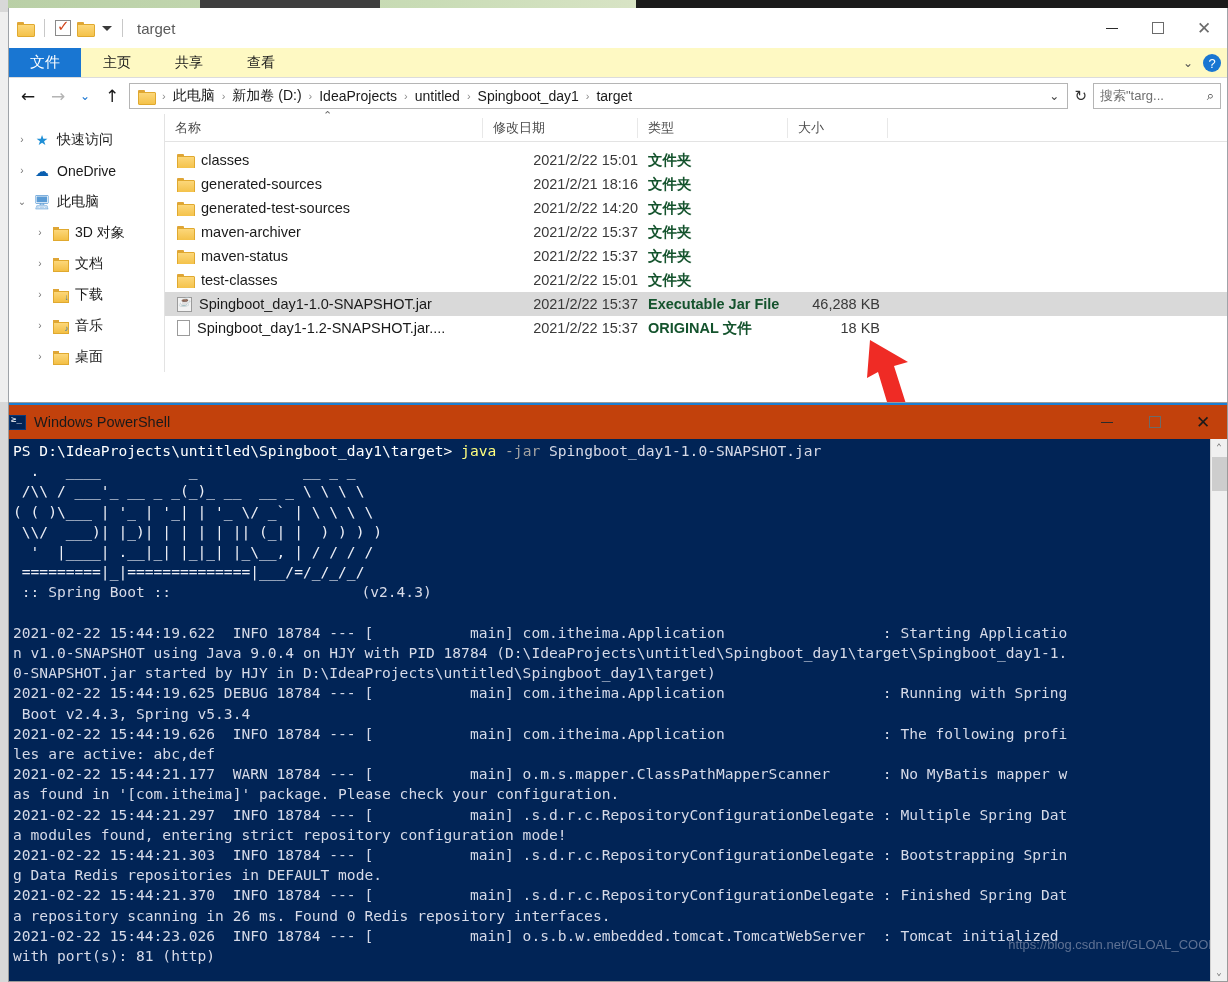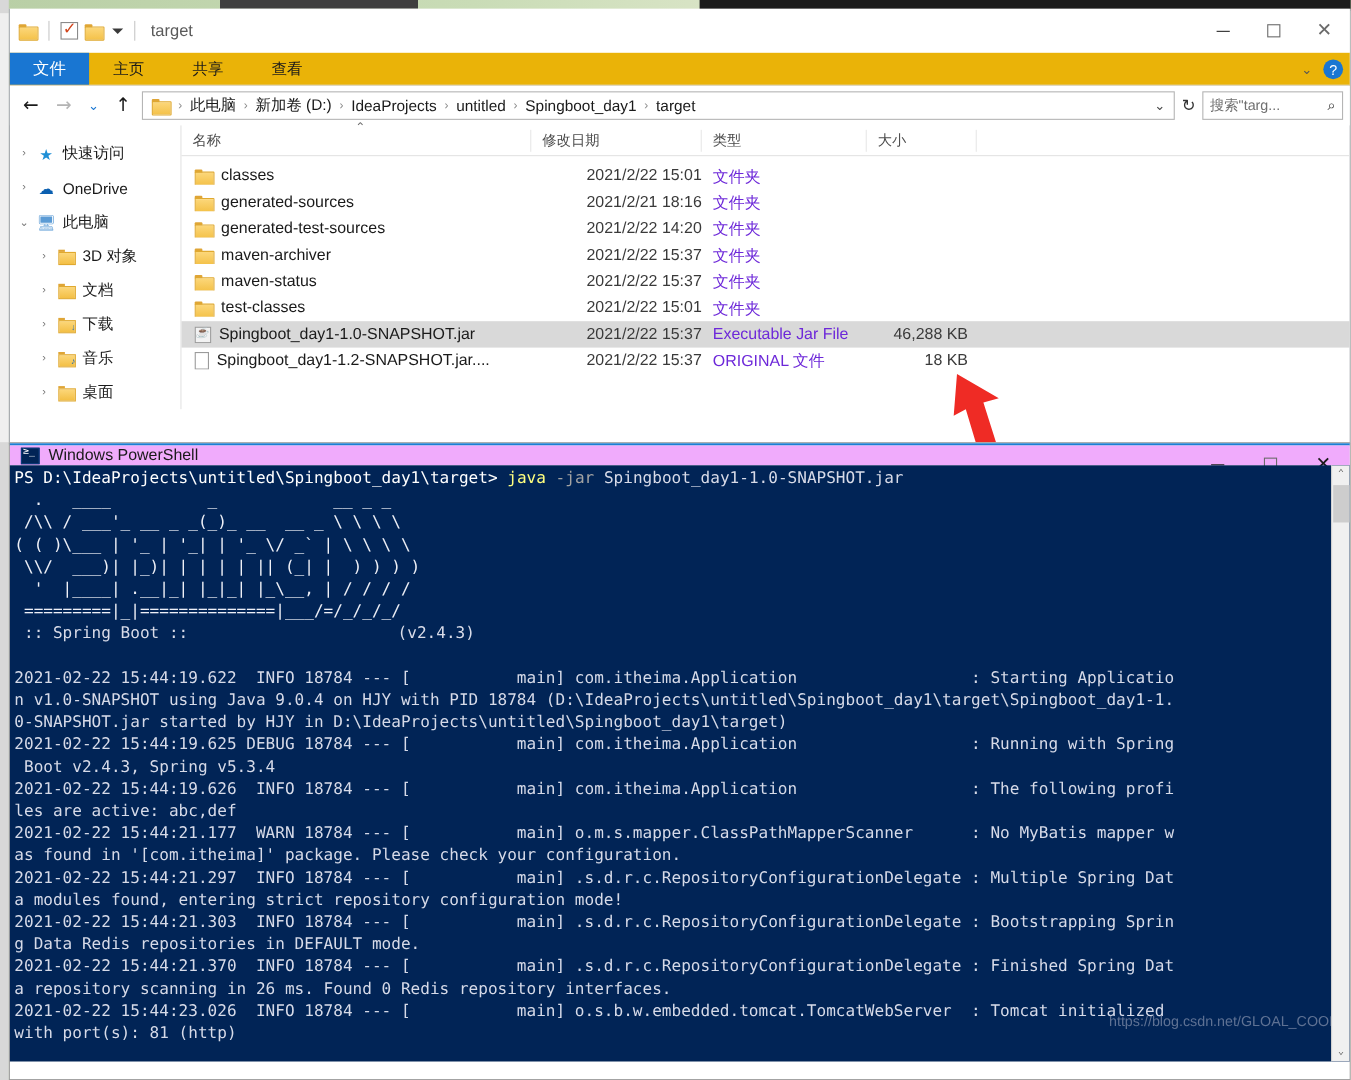--- a/index.html
+++ b/index.html
@@ -73,21 +73,21 @@
   .wcbtn {
     width: 46px; height: 40px; display: flex; align-items: center; justify-content: center;
     font-size: 15px; color: #2b2b2b;
   }
   .glyph-min { width: 12px; height: 1px; background: #2b2b2b; display:block; }
   .glyph-max { width: 12px; height: 12px; border: 1px solid #6b6b6b; display:block; }
   .glyph-close { font-size: 17px; line-height: 1; color: #6b6b6b; font-family:"DejaVu Sans",sans-serif;}
 
   
   .ribbon {
-    height: 30px; background: #eab308; display: flex; align-items: stretch;
+    height: 30px; background: #fef9c3; display: flex; align-items: stretch;
     border-bottom: 1px solid #dcdcdc; position: relative;
   }
   .tab-file {
     width: 72px; background: #1976d2; color: #fff; display:flex;
     align-items:center; justify-content:center; font-size: 15px;
   }
   .tab {
     padding: 0 22px; display:flex; align-items:center; font-size: 14px; color:#1a1a1a;
   }
   .ribbon-right { position:absolute; right: 6px; top:0; height:30px; display:flex; align-items:center; gap:10px;}
@@ -160,21 +160,21 @@
   .c-size { width: 100px; }
   .sortmark {
     position:absolute; left: 158px; top: -9px; font-size: 11px; color:#6b6b6b;
   }
   .row {
     display:flex; height: 24px; align-items:center; font-size: 14.5px; color:#1a1a1a;
   }
   .row.selected { background:#d9d9d9; }
   .row .rname { width: 318px; display:flex; align-items:center; gap:7px; padding-left: 12px; white-space:nowrap; overflow:hidden;}
   .row .rdate { width: 155px; padding-left: 10px; color:#3a3a3a;text-align:right; }
-  .row .rtype { width: 150px; padding-left: 10px; color:#6d28d9; }
+  .row .rtype { width: 150px; padding-left: 10px; color:#14532d;font-weight:bold; }
   .row .rsize { width: 100px; padding-right: 8px; text-align:right; color:#3a3a3a;}
   .jar-ico {
     width: 15px;height:15px; background:#f2f2f2; border:1px solid #9b9b9b;
     position:relative; display:inline-block;
   }
   .jar-ico::after{content:"☕";position:absolute;left:0px;top:-2px;font-size:10px;color:#3a3a3a;}
   .file-ico {
     width: 13px; height: 16px; background:#fff; border:1px solid #9b9b9b;
     display:inline-block;
   }
@@ -182,21 +182,21 @@
   
   .arrow-svg { position:absolute; left: 860px; top: 332px; pointer-events:none; }
 
   
   .psh {
     position: absolute; left: 8px; top: 402px; width: 1220px; height: 580px;
     background: #ffffff; border: 1px solid #9a9a9a;
   }
   .psh-accent { height: 2px; background:#1b7fd4; }
   .psh-title {
-    height: 18px; background:#f0abfc; display:flex; align-items:center; padding-left:10px;
+    height: 34px; background:#c2410c; display:flex; align-items:center; 
     position:relative;
   }
   .psh-ico {
     width: 17px; height: 15px; background:#012456; position:relative; margin-right: 8px;
     border: 1px solid #0a3a7a;
   }
   .psh-ico::after{content:"≥_";position:absolute;left:1px;top:-2px;color:#fff;font-size:9px;
     font-family:"DejaVu Sans Mono",monospace;}
   .psh-title .t { font-size: 14.5px; color:#1a1a1a; }
   .psh-wc { position:absolute; right:0; top:0; height:34px; display:flex; }

